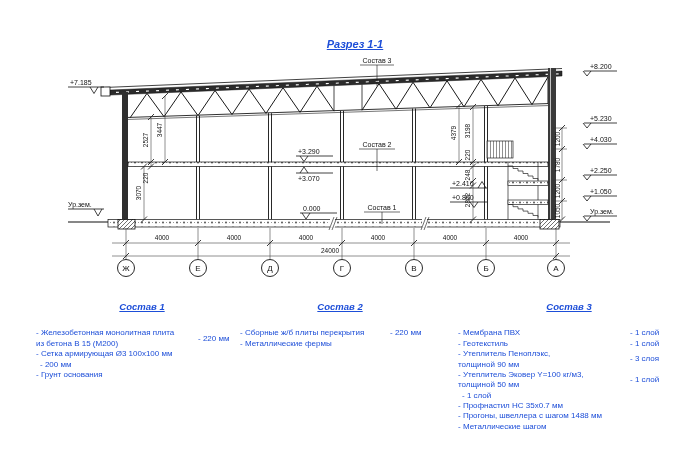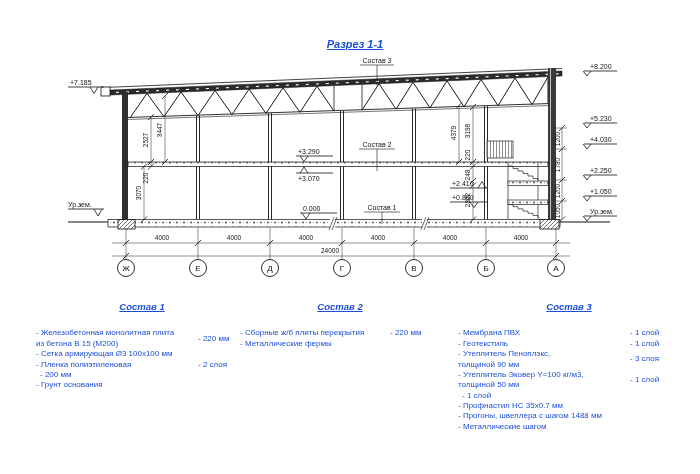--- a/index.html
+++ b/index.html
@@ -244,24 +244,20 @@
     <div class="comp-row">
       <div class="nm">- Железобетонная  монолитная плита
   из бетона В 15 (М200)</div>
       <div class="vl">- 220 мм</div>
     </div>
     <div class="comp-row">
       <div class="nm">- Сетка армирующая Ø3 100х100 мм</div>
       <div class="vl"></div>
     </div>
     <div class="comp-row">
-      <div class="nm">- Пленка полиэтиленовая</div>
-      <div class="vl">- 2 слоя</div>
-    </div>
-    <div class="comp-row">
       <div class="vl">- 200 мм</div>
     </div>
     <div class="comp-row">
       <div class="nm">- Грунт основания</div>
       <div class="vl"></div>
     </div>
   </div>
 
   <div class="comp" style="left:240px;top:301px;width:200px;">
     <div class="comp-h">Состав 2</div>

